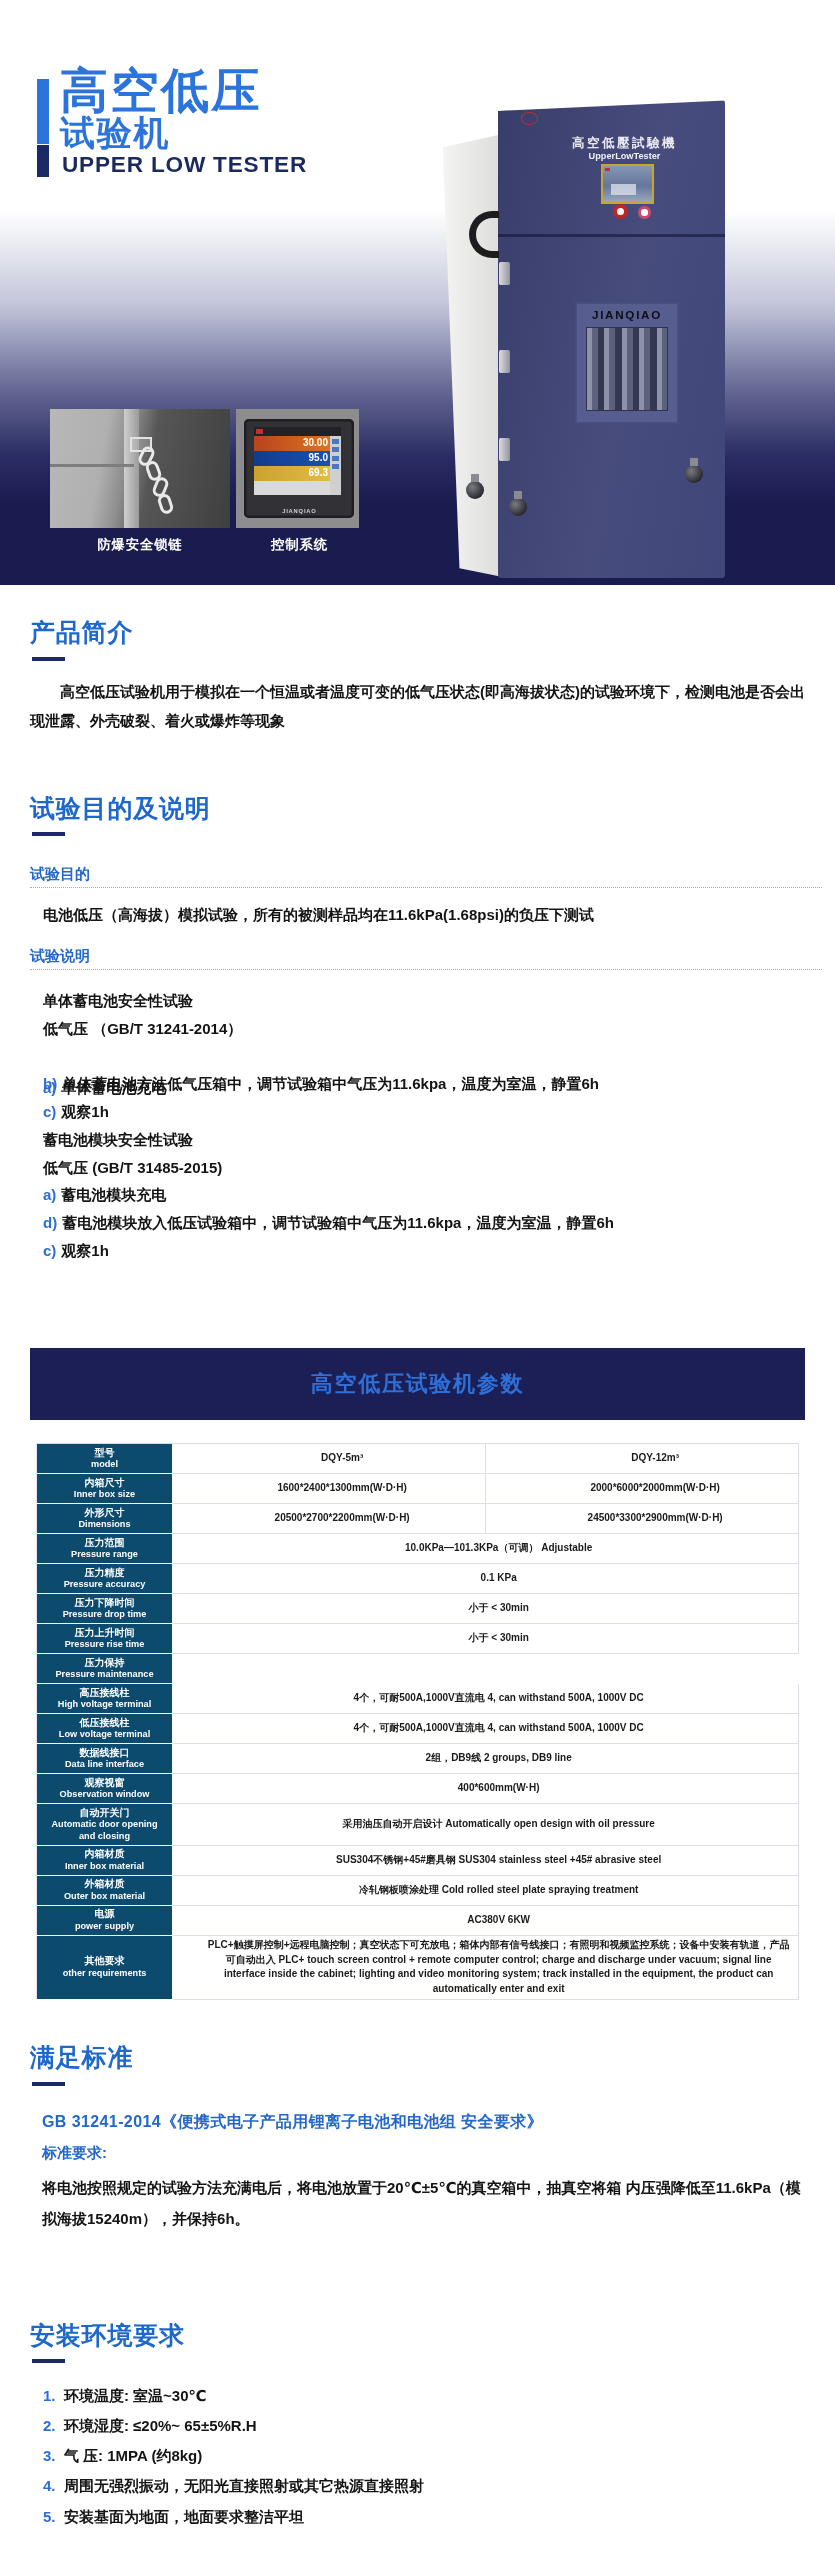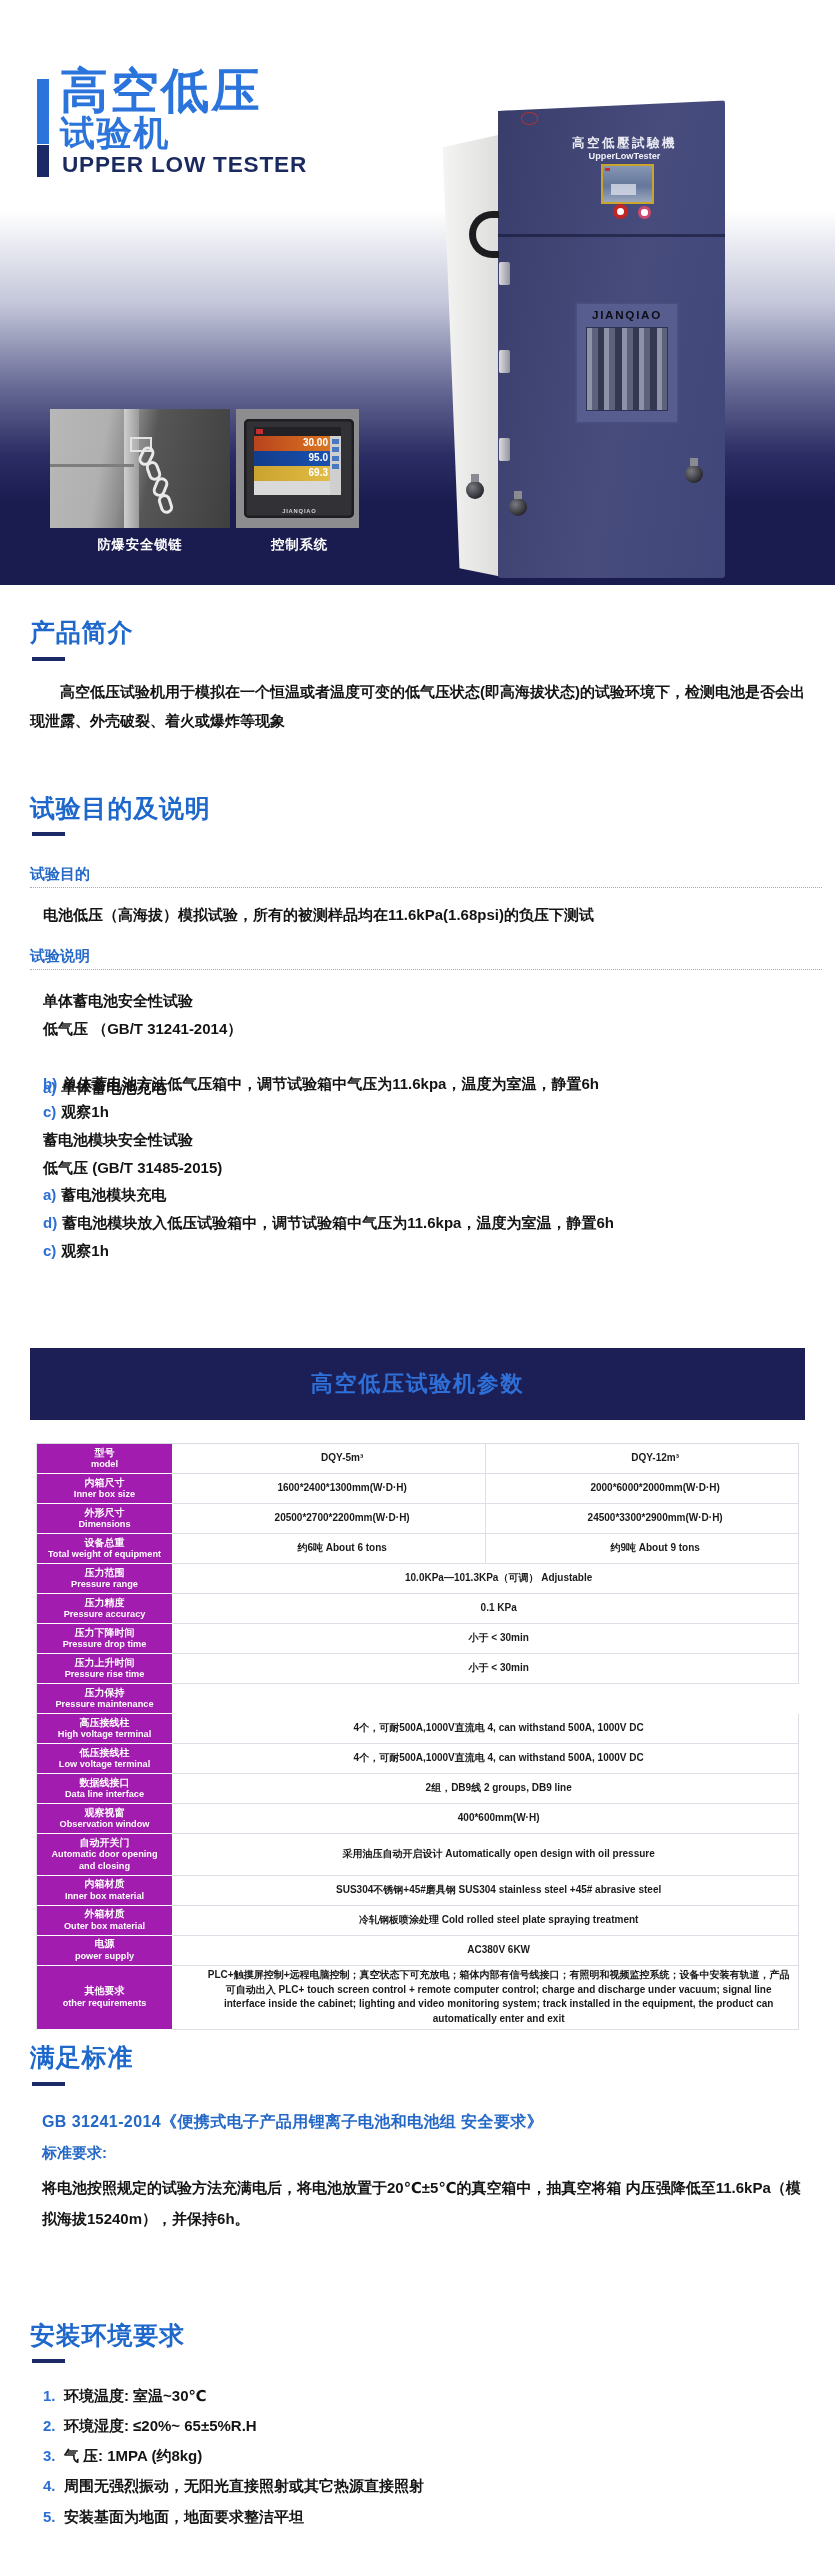--- a/index.html
+++ b/index.html
@@ -84,21 +84,21 @@
   .item .blue { font-weight:700; margin-right:5px; }
 
   
   .param-band { position:absolute; left:30px; top:1348px; width:775px; height:72px; background:#1b1f55;
                 display:flex; align-items:center; justify-content:center; }
   .param-band-title { font-size:22px; font-weight:900; color:#2e6fd8; letter-spacing:1.7px; }
   .ptable { position:absolute; left:36px; top:1443px; width:763px; border-top:0.8px solid #d9dce2; border-left:0.8px solid #e4e6ea; }
   .prow { display:flex; width:100%; }
   .pcell { border-right:0.8px solid #dcdfe5; border-bottom:0.8px solid #dcdfe5; display:flex; flex-direction:column;
            align-items:center; justify-content:center; text-align:center; padding:2.5px 6.7px; min-height:23.4px; }
-  .phead { width:136px; flex:0 0 136px; background:#a21caf; color:#ffffff; border-right:1.7px solid #ffffff; border-bottom:1.7px solid #ffffff; }
+  .phead { width:136px; flex:0 0 136px; background:#0c4a6e; color:#ffffff; border-right:1.7px solid #ffffff; border-bottom:1.7px solid #ffffff; }
   .phead .cn { font-size:10px; font-weight:700; line-height:1.25; }
   .phead .en { font-size:9.2px; font-weight:700; line-height:1.25; }
   .pval { flex:1; background:#ffffff; font-size:10px; font-weight:700; color:#1a1a1a; line-height:1.45;padding-left:33px; }
 
   
   .gb-line { position:absolute; left:42px; font-size:16px; font-weight:800; color:#2468c8; letter-spacing:0.4px; }
   .num-item { position:absolute; left:43px; font-size:15px; font-weight:700; color:#141414; }
   .num-item .blue { margin-right:8.4px; }
 </style>
 </head>
@@ -222,28 +222,20 @@
       <div class="prow">
         <div class="pcell phead">
           <div class="cn">外形尺寸</div>
           <div class="en">Dimensions</div>
         </div>
         <div class="pcell pval">20500*2700*2200mm(W·D·H)</div>
         <div class="pcell pval">24500*3300*2900mm(W·D·H)</div>
       </div>
       <div class="prow">
         <div class="pcell phead">
-          <div class="cn">设备总重</div>
-          <div class="en">Total weight of equipment</div>
-        </div>
-        <div class="pcell pval">约6吨  About 6 tons</div>
-        <div class="pcell pval">约9吨 About 9 tons</div>
-      </div>
-      <div class="prow">
-        <div class="pcell phead">
           <div class="cn">压力范围</div>
           <div class="en">Pressure range</div>
         </div>
         <div class="pcell pval">10.0KPa—101.3KPa（可调） Adjustable</div>
       </div>
       <div class="prow">
         <div class="pcell phead">
           <div class="cn">压力精度</div>
           <div class="en">Pressure accuracy</div>
         </div>

